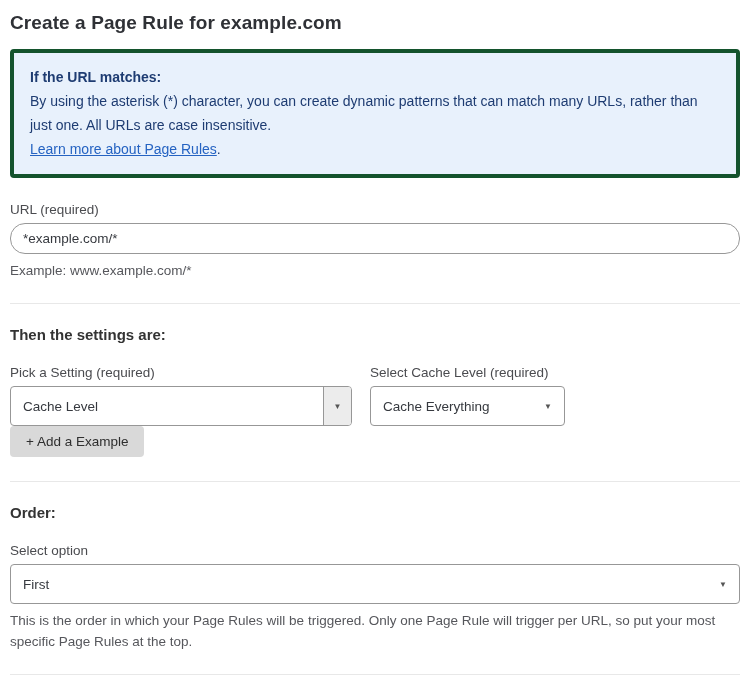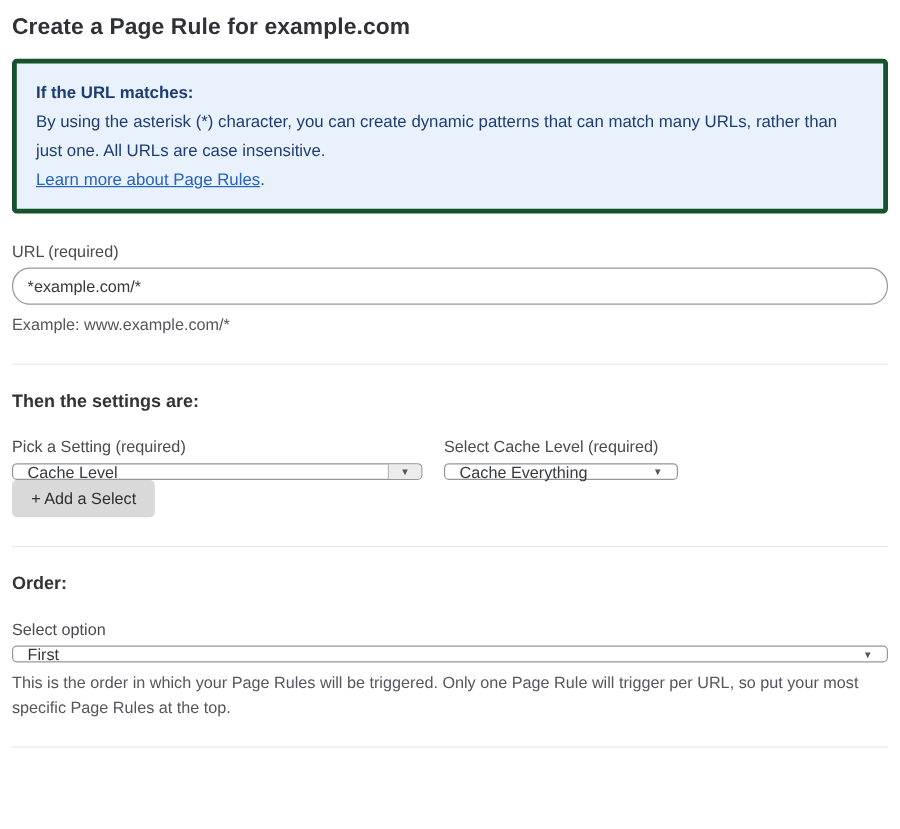--- a/index.html
+++ b/index.html
@@ -47,21 +47,21 @@
     background: #fff; outline: none;
   }
 
   .divider { border: none; border-top: 1px solid #e8e8e8; margin: 22px 0; }
 
   .section-heading { font-size: 15px; font-weight: bold; color: #333; margin-bottom: 22px; }
 
   
   .settings-row { display: flex; gap: 18px; }
   .select-box {
-    height: 14px; background: #fff;
+    height: 40px; background: #fff;
     border: 1px solid #979797; border-radius: 4px;
     display: flex; align-items: center;
     font-size: 13.5px; color: #36393f;
     cursor: pointer; user-select: none;
   }
   .select-value { padding-left: 12px; flex: 1; white-space: nowrap; }
   .select-arrow {
     font-size: 8px; color: #555; padding: 0 12px;
     display: flex; align-items: center;
   }
@@ -122,21 +122,21 @@
     </div>
     <div>
       <div class="field-label">Select Cache Level (required)</div>
       <div class="select-box select-cache">
         <span class="select-value">Cache Everything</span>
         <span class="select-arrow">▼</span>
       </div>
     </div>
   </div>
 
-  <button class="btn btn-gray add-setting-btn">+ Add a Select</button>
+  <button class="btn btn-gray add-setting-btn">+ Add a Example</button>
 
   <hr class="divider">
 
   <div class="section-heading">Order:</div>
 
   <div>
     <div class="field-label">Select option</div>
     <div class="select-box select-order">
       <span class="select-value">First</span>
       <span class="select-arrow">▼</span>

